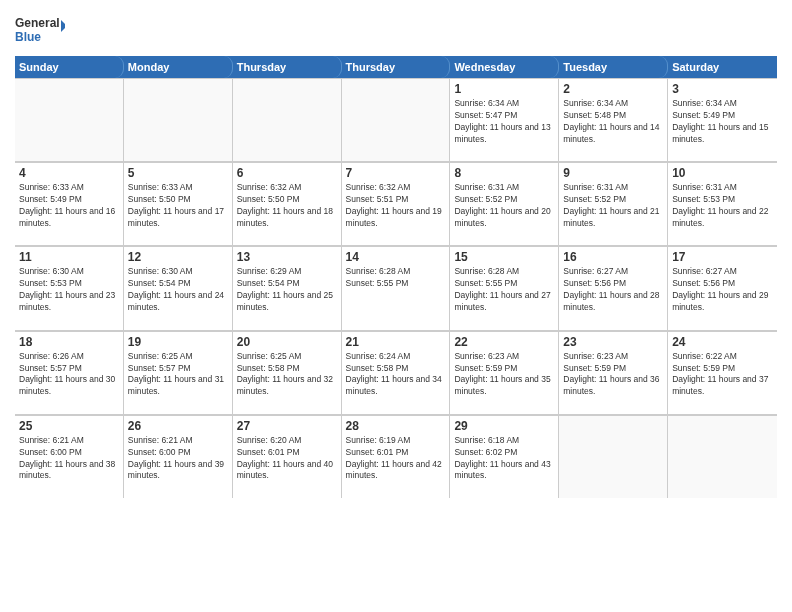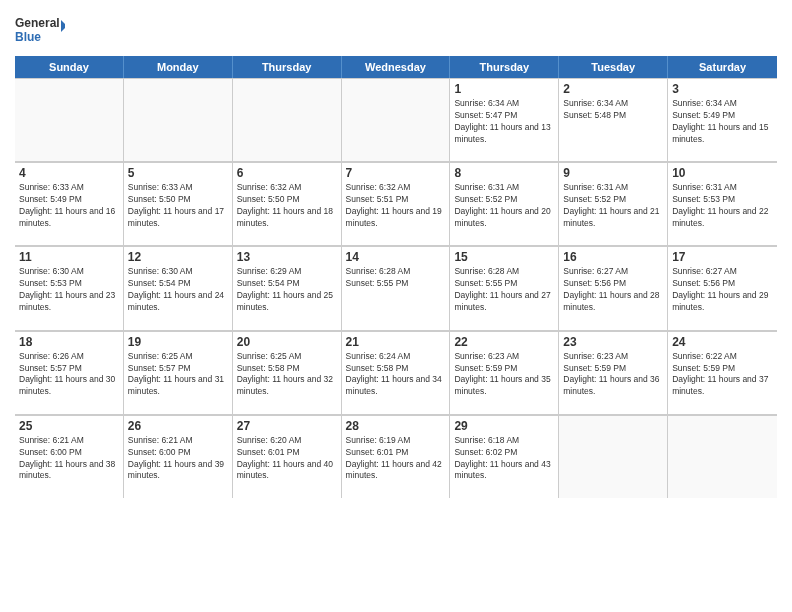--- a/index.html
+++ b/index.html
@@ -48,22 +48,23 @@
     .cal-header-row {
       display: grid;
       grid-template-columns: repeat(7, 1fr);
       background: #2e6db4;
     }
     .cal-header-cell {
       color: #fff;
       font-size: 11px;
       font-weight: bold;
       padding: 5px 4px;
-      text-align: center;
+      text-align: left;
       border-right: 1px solid #5590cc;
+      border-radius: 9px;
     }
     .cal-header-cell:last-child { border-right: none; }
     .cal-body {
       flex: 1;
       display: flex;
       flex-direction: column;
     }
     .cal-week {
       display: grid;
       grid-template-columns: repeat(7, 1fr);
@@ -109,41 +110,42 @@
     <div class="title-block">
       <div class="main-title"></div>
       <div class="subtitle"></div>
     </div>
   </div>
   <div class="calendar">
     <div class="cal-header-row">
     <div class="cal-header-cell">Sunday</div>
         <div class="cal-header-cell">Monday</div>
         <div class="cal-header-cell">Thursday</div>
+        <div class="cal-header-cell">Thursday</div>
         <div class="cal-header-cell">Wednesday</div>
-        <div class="cal-header-cell">Thursday</div>
         <div class="cal-header-cell">Tuesday</div>
         <div class="cal-header-cell">Saturday</div>
       </div>
     <div class="cal-body">
     <div class="cal-week">
           <div class="cal-cell empty"></div>
           <div class="cal-cell empty"></div>
           <div class="cal-cell empty"></div>
           <div class="cal-cell empty"></div>
           <div class="cal-cell">
         <span class="day-num">1</span>
         <span class="cell-line">Sunrise: 6:34 AM</span>
         <span class="cell-line">Sunset: 5:47 PM</span>
         <span class="cell-line">Daylight: 11 hours and 13 minutes.</span>
       </div>
           <div class="cal-cell">
         <span class="day-num">2</span>
         <span class="cell-line">Sunrise: 6:34 AM</span>
         <span class="cell-line">Sunset: 5:48 PM</span>
+        <span class="cell-line">Daylight: 11 hours and 14 minutes.</span>
       </div>
           <div class="cal-cell">
         <span class="day-num">3</span>
         <span class="cell-line">Sunrise: 6:34 AM</span>
         <span class="cell-line">Sunset: 5:49 PM</span>
         <span class="cell-line">Daylight: 11 hours and 15 minutes.</span>
       </div>
         </div>
         <div class="cal-week">
           <div class="cal-cell">

